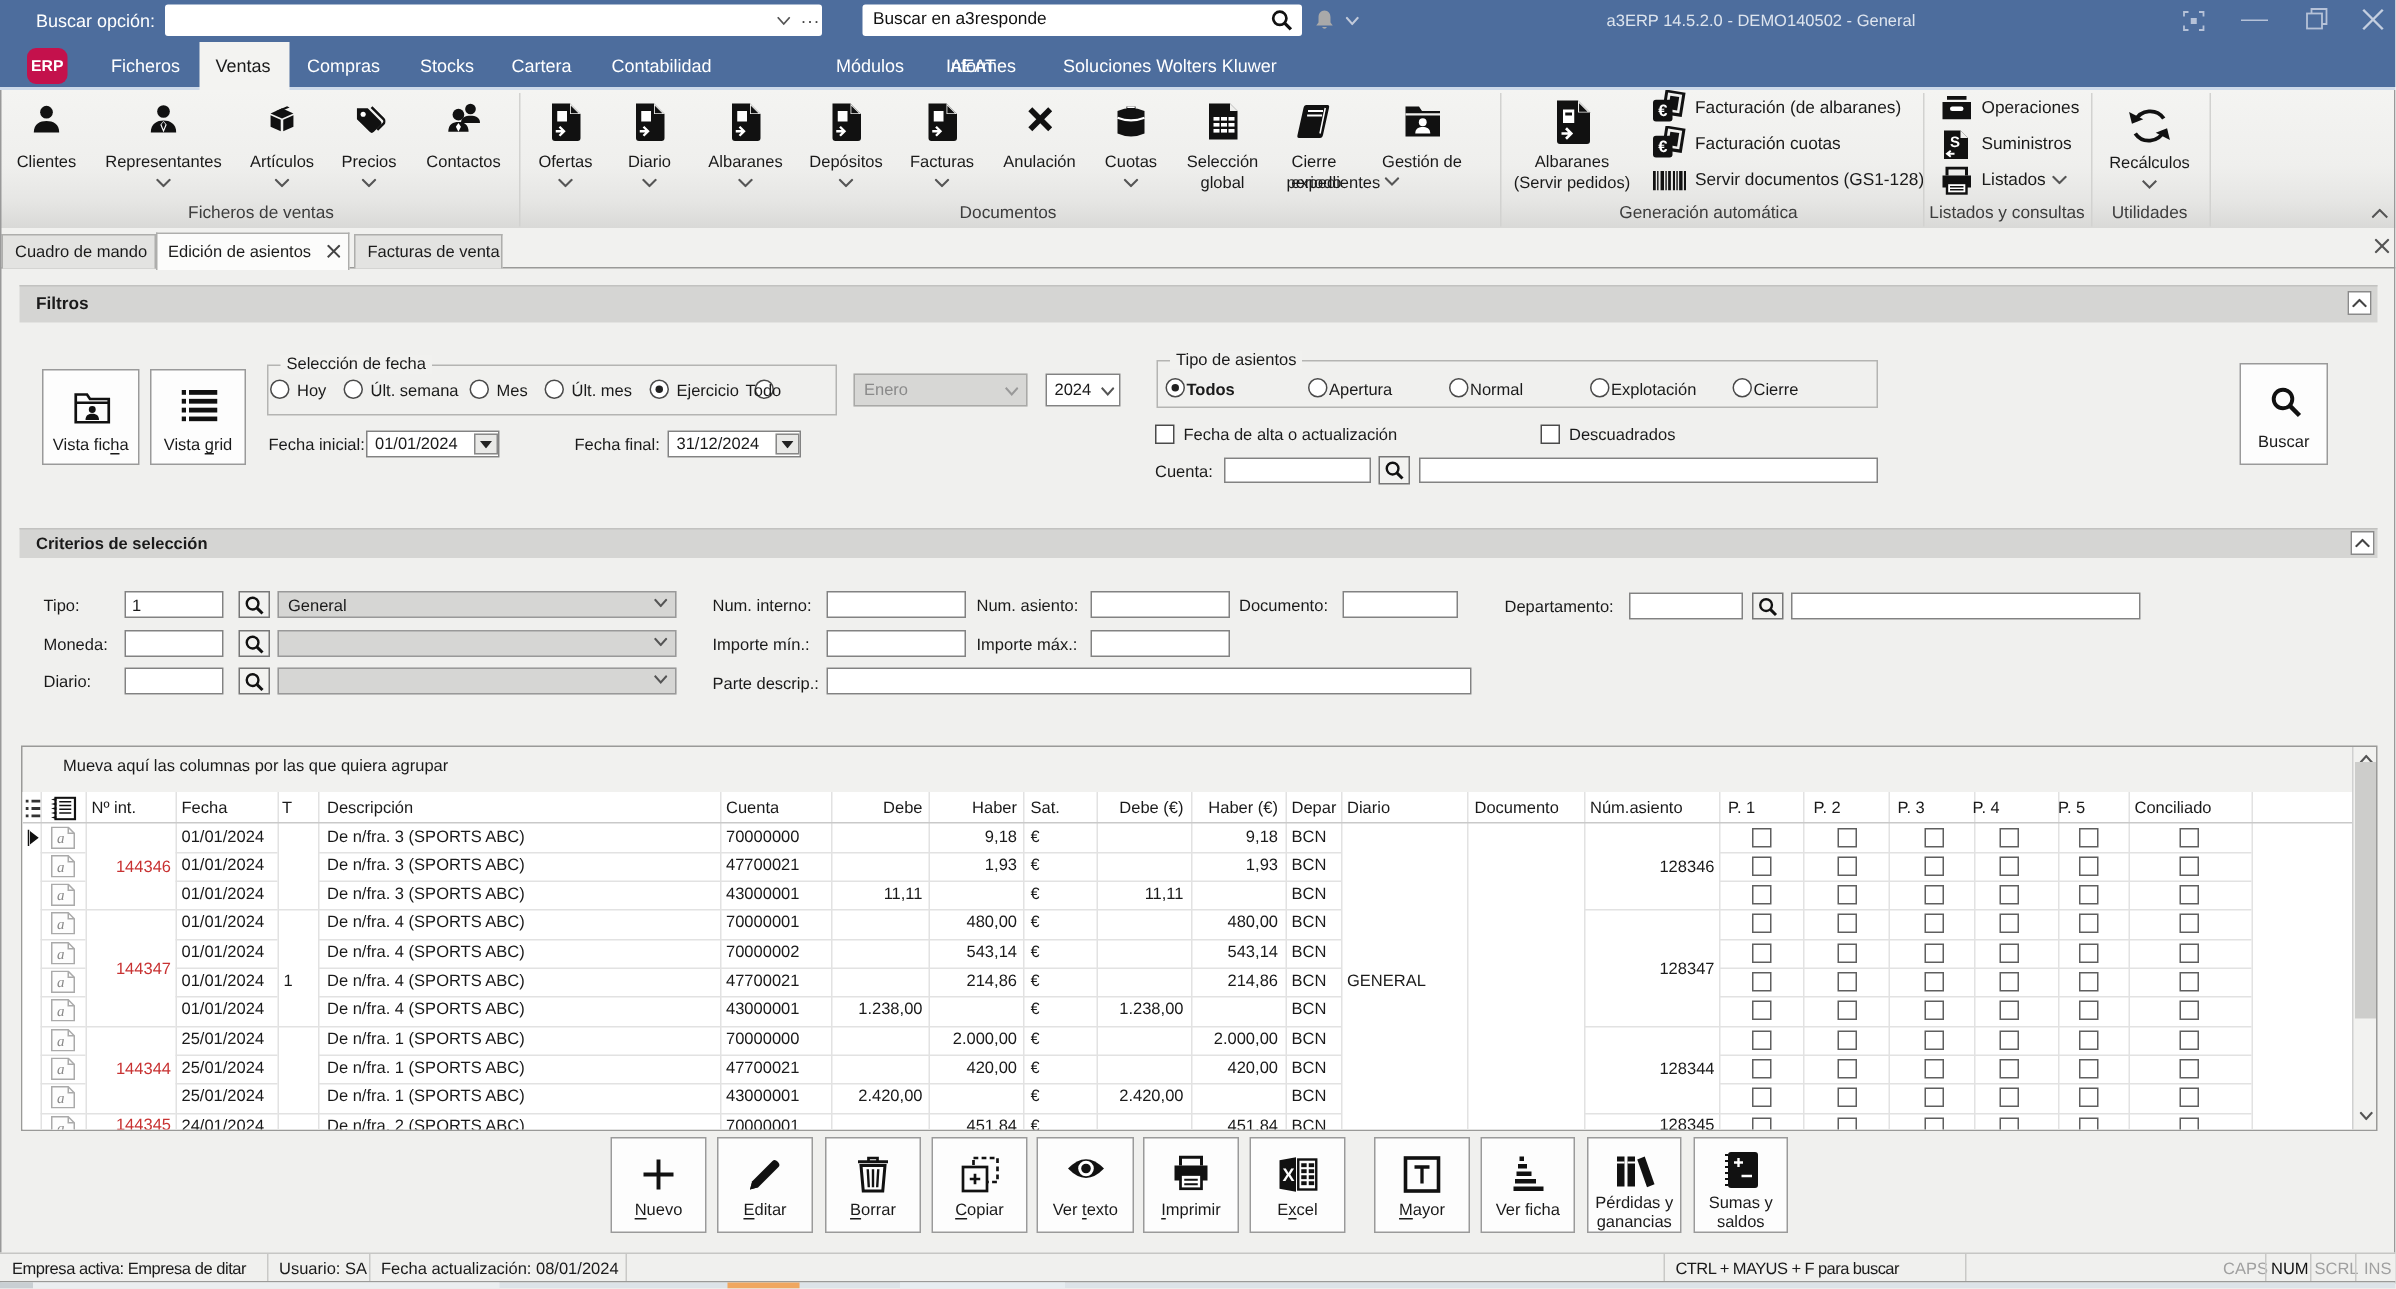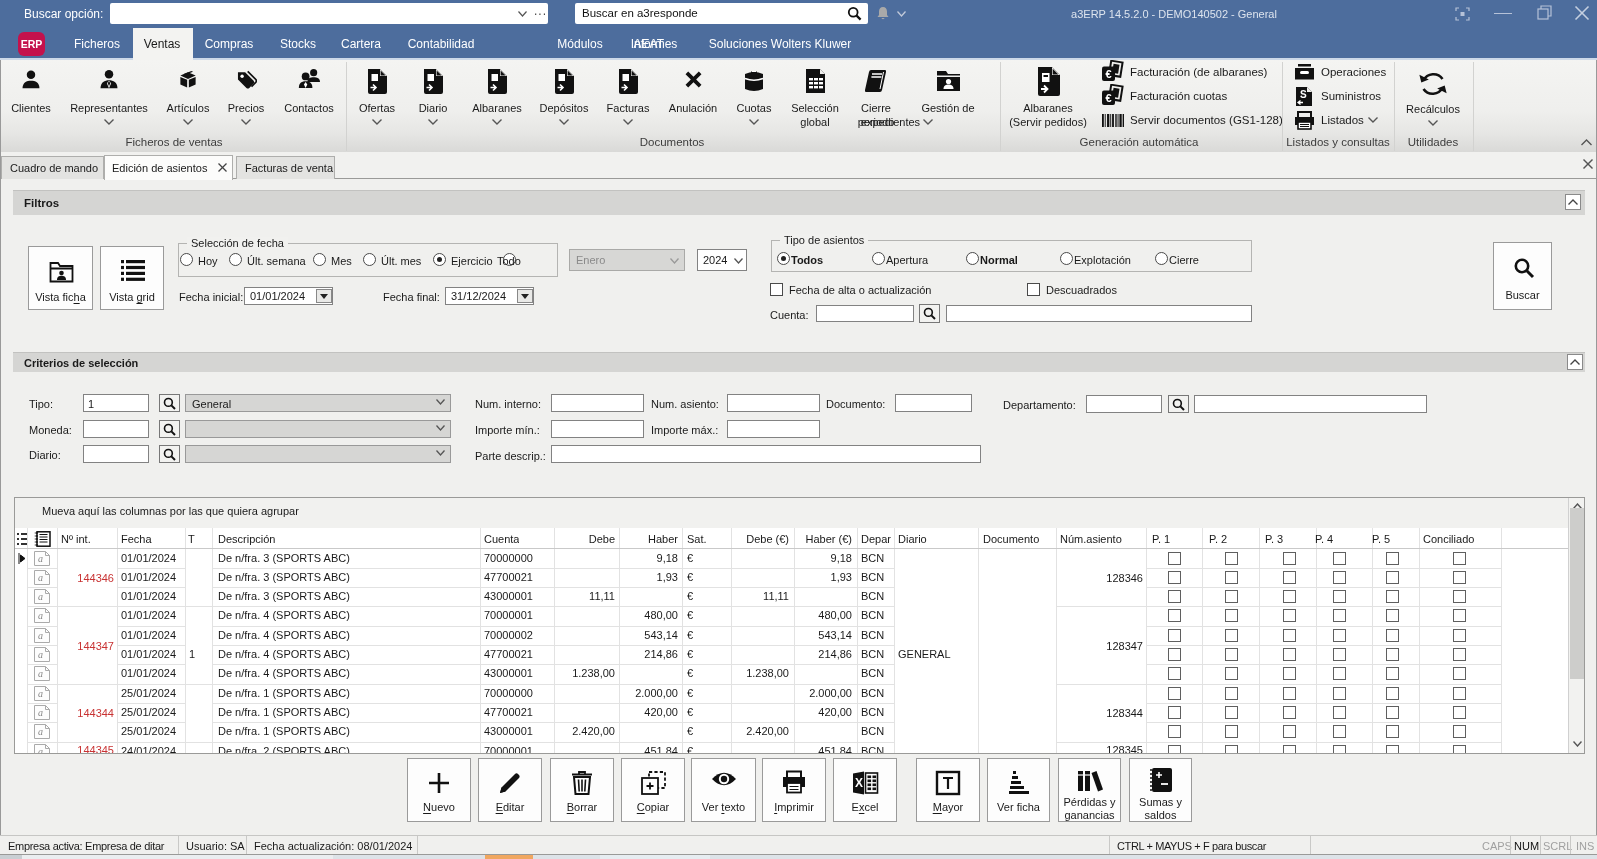--- a/index.html
+++ b/index.html
@@ -486,21 +486,21 @@
     </svg>
   </div>
 <div class="fset" style="left:771px;top:240px;width:481px;height:32px">
     <div class="fleg">Tipo de asientos</div>
   </div>
 <div class="radio on" style="left:777px;top:252px"></div>
 <div class="lbl" style="left:791px;top:254px;font-weight:bold">Todos</div>
 <div class="radio" style="left:872px;top:252px"></div>
 <div class="lbl" style="left:886px;top:254px;font-weight:normal">Apertura</div>
 <div class="radio" style="left:966px;top:252px"></div>
-<div class="lbl" style="left:980px;top:254px;font-weight:bold">Normal</div>
+<div class="lbl" style="left:980px;top:254px;font-weight:normal">Normal</div>
 <div class="radio" style="left:1060px;top:252px"></div>
 <div class="lbl" style="left:1074px;top:254px;font-weight:normal">Explotación</div>
 <div class="radio" style="left:1155px;top:252px"></div>
 <div class="lbl" style="left:1169px;top:254px;font-weight:normal">Cierre</div>
 <div class="cb" style="left:770px;top:283px"></div>
 <div class="lbl" style="left:789px;top:284px">Fecha de alta o actualización</div>
 <div class="cb" style="left:1027px;top:283px"></div>
 <div class="lbl" style="left:1046px;top:284px">Descuadrados</div>
 <div class="lbl" style="left:770px;top:309px">Cuenta:</div>
 <div class="inp" style="left:816px;top:305px;width:98px;height:17px"></div>

